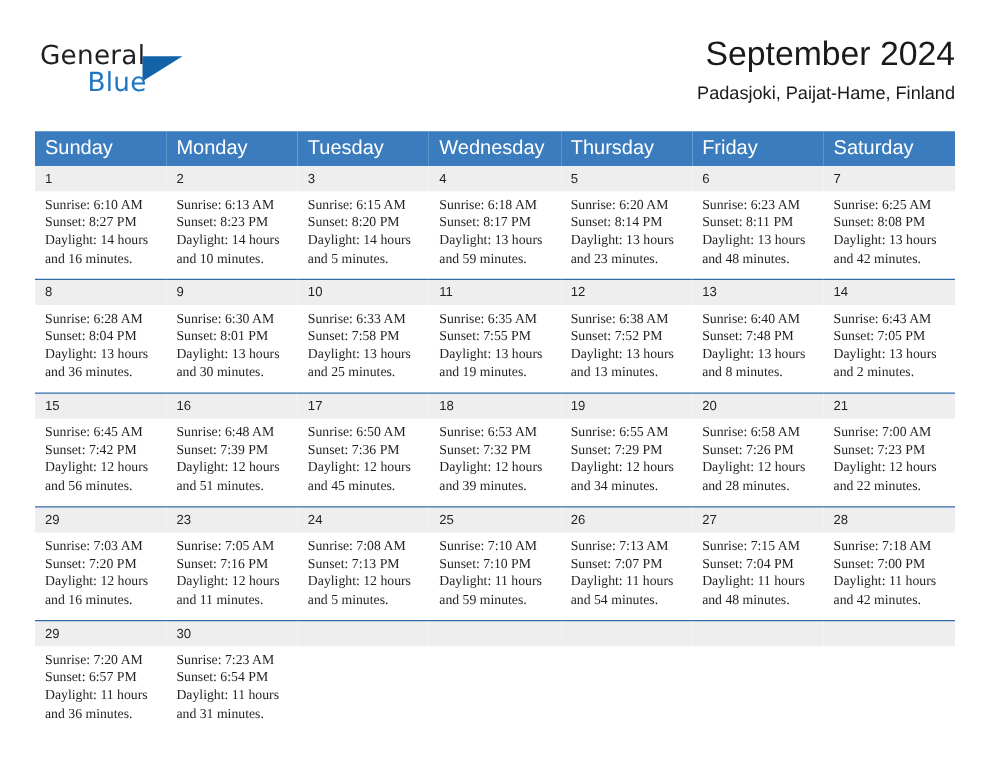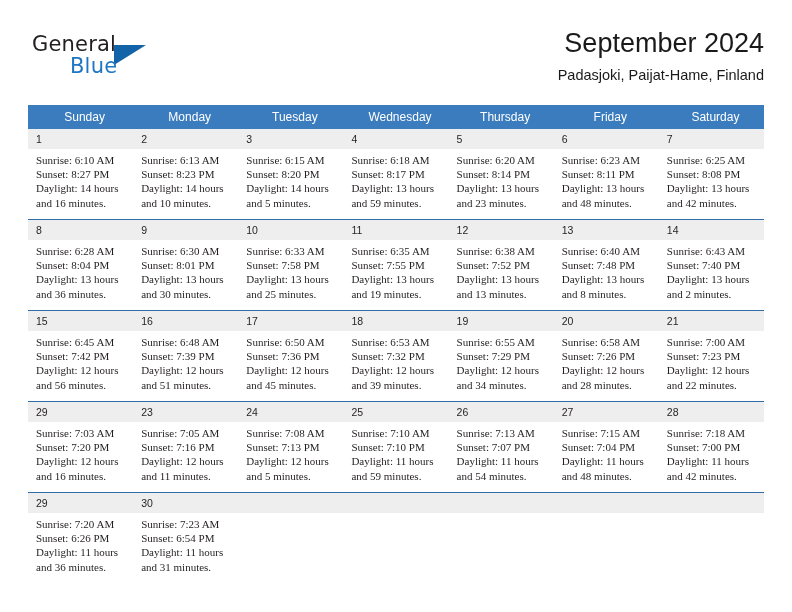--- a/index.html
+++ b/index.html
@@ -96,23 +96,23 @@
     width: 736px;
   }
   table.cal-table {
     width: 736px;
     border-collapse: collapse;
     table-layout: fixed;
   }
   table.cal-table th {
     background: #3a7cbe;
     color: #ffffff;
-    font-size: 12px;
+    font-size: 16px;
     font-weight: normal;
-    text-align: center;
+    text-align: left;
     padding: 5px 0 5px 8px;
     height: 11px;
     font-family: "Liberation Sans", sans-serif;
   }
   table.cal-table td {
     vertical-align: top;
     padding: 0;
     width: 105.14px;
     border-top: 1px solid #2f6da8;
   }
@@ -328,21 +328,21 @@
                   <div>Daylight: 13 hours</div>
                   <div>and 8 minutes.</div>
                 </div>
               </div>
             </td>
             <td>
               <div class="cell-inner">
                 <div class="daynum">14</div>
                 <div class="dayinfo">
                   <div>Sunrise: 6:43 AM</div>
-                  <div>Sunset: 7:40 PM</div>
+                  <div>Sunset: 7:05 PM</div>
                   <div>Daylight: 13 hours</div>
                   <div>and 2 minutes.</div>
                 </div>
               </div>
             </td>
           </tr>
           <tr class="week-row">
             <td>
               <div class="cell-inner">
                 <div class="daynum">15</div>
@@ -499,21 +499,21 @@
                 </div>
               </div>
             </td>
           </tr>
           <tr class="week-row">
             <td>
               <div class="cell-inner">
                 <div class="daynum">29</div>
                 <div class="dayinfo">
                   <div>Sunrise: 7:20 AM</div>
-                  <div>Sunset: 6:26 PM</div>
+                  <div>Sunset: 6:57 PM</div>
                   <div>Daylight: 11 hours</div>
                   <div>and 36 minutes.</div>
                 </div>
               </div>
             </td>
             <td>
               <div class="cell-inner">
                 <div class="daynum">30</div>
                 <div class="dayinfo">
                   <div>Sunrise: 7:23 AM</div>

